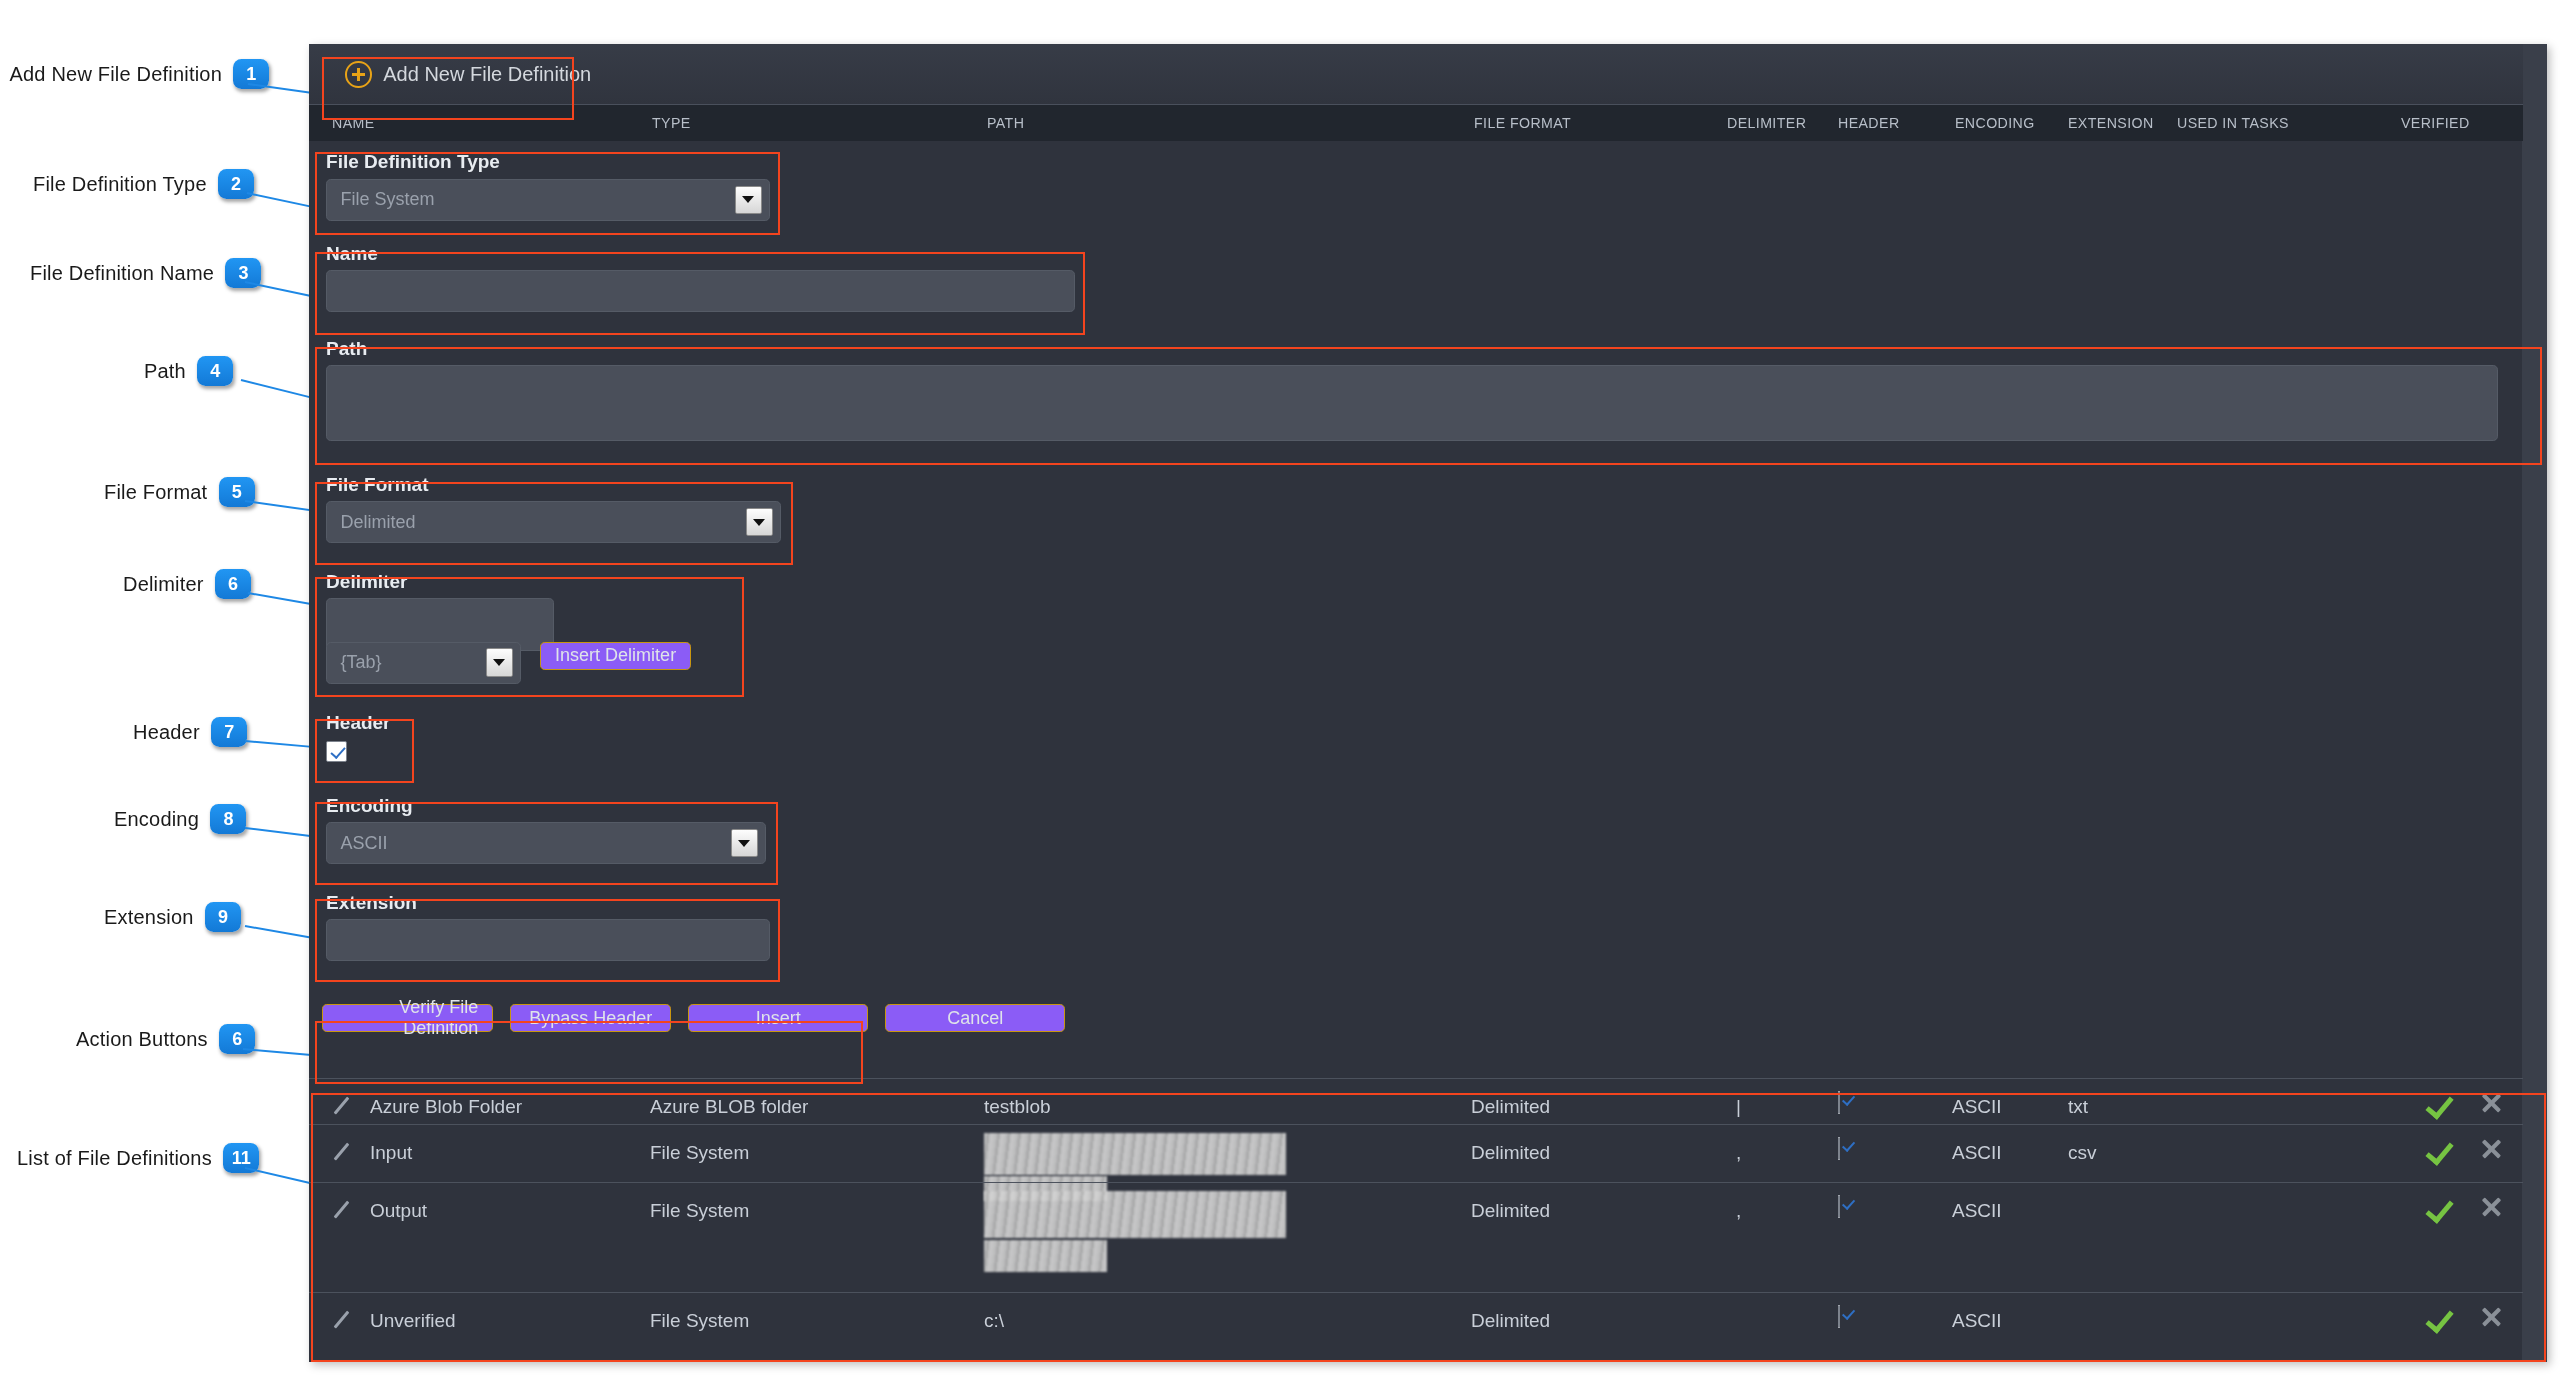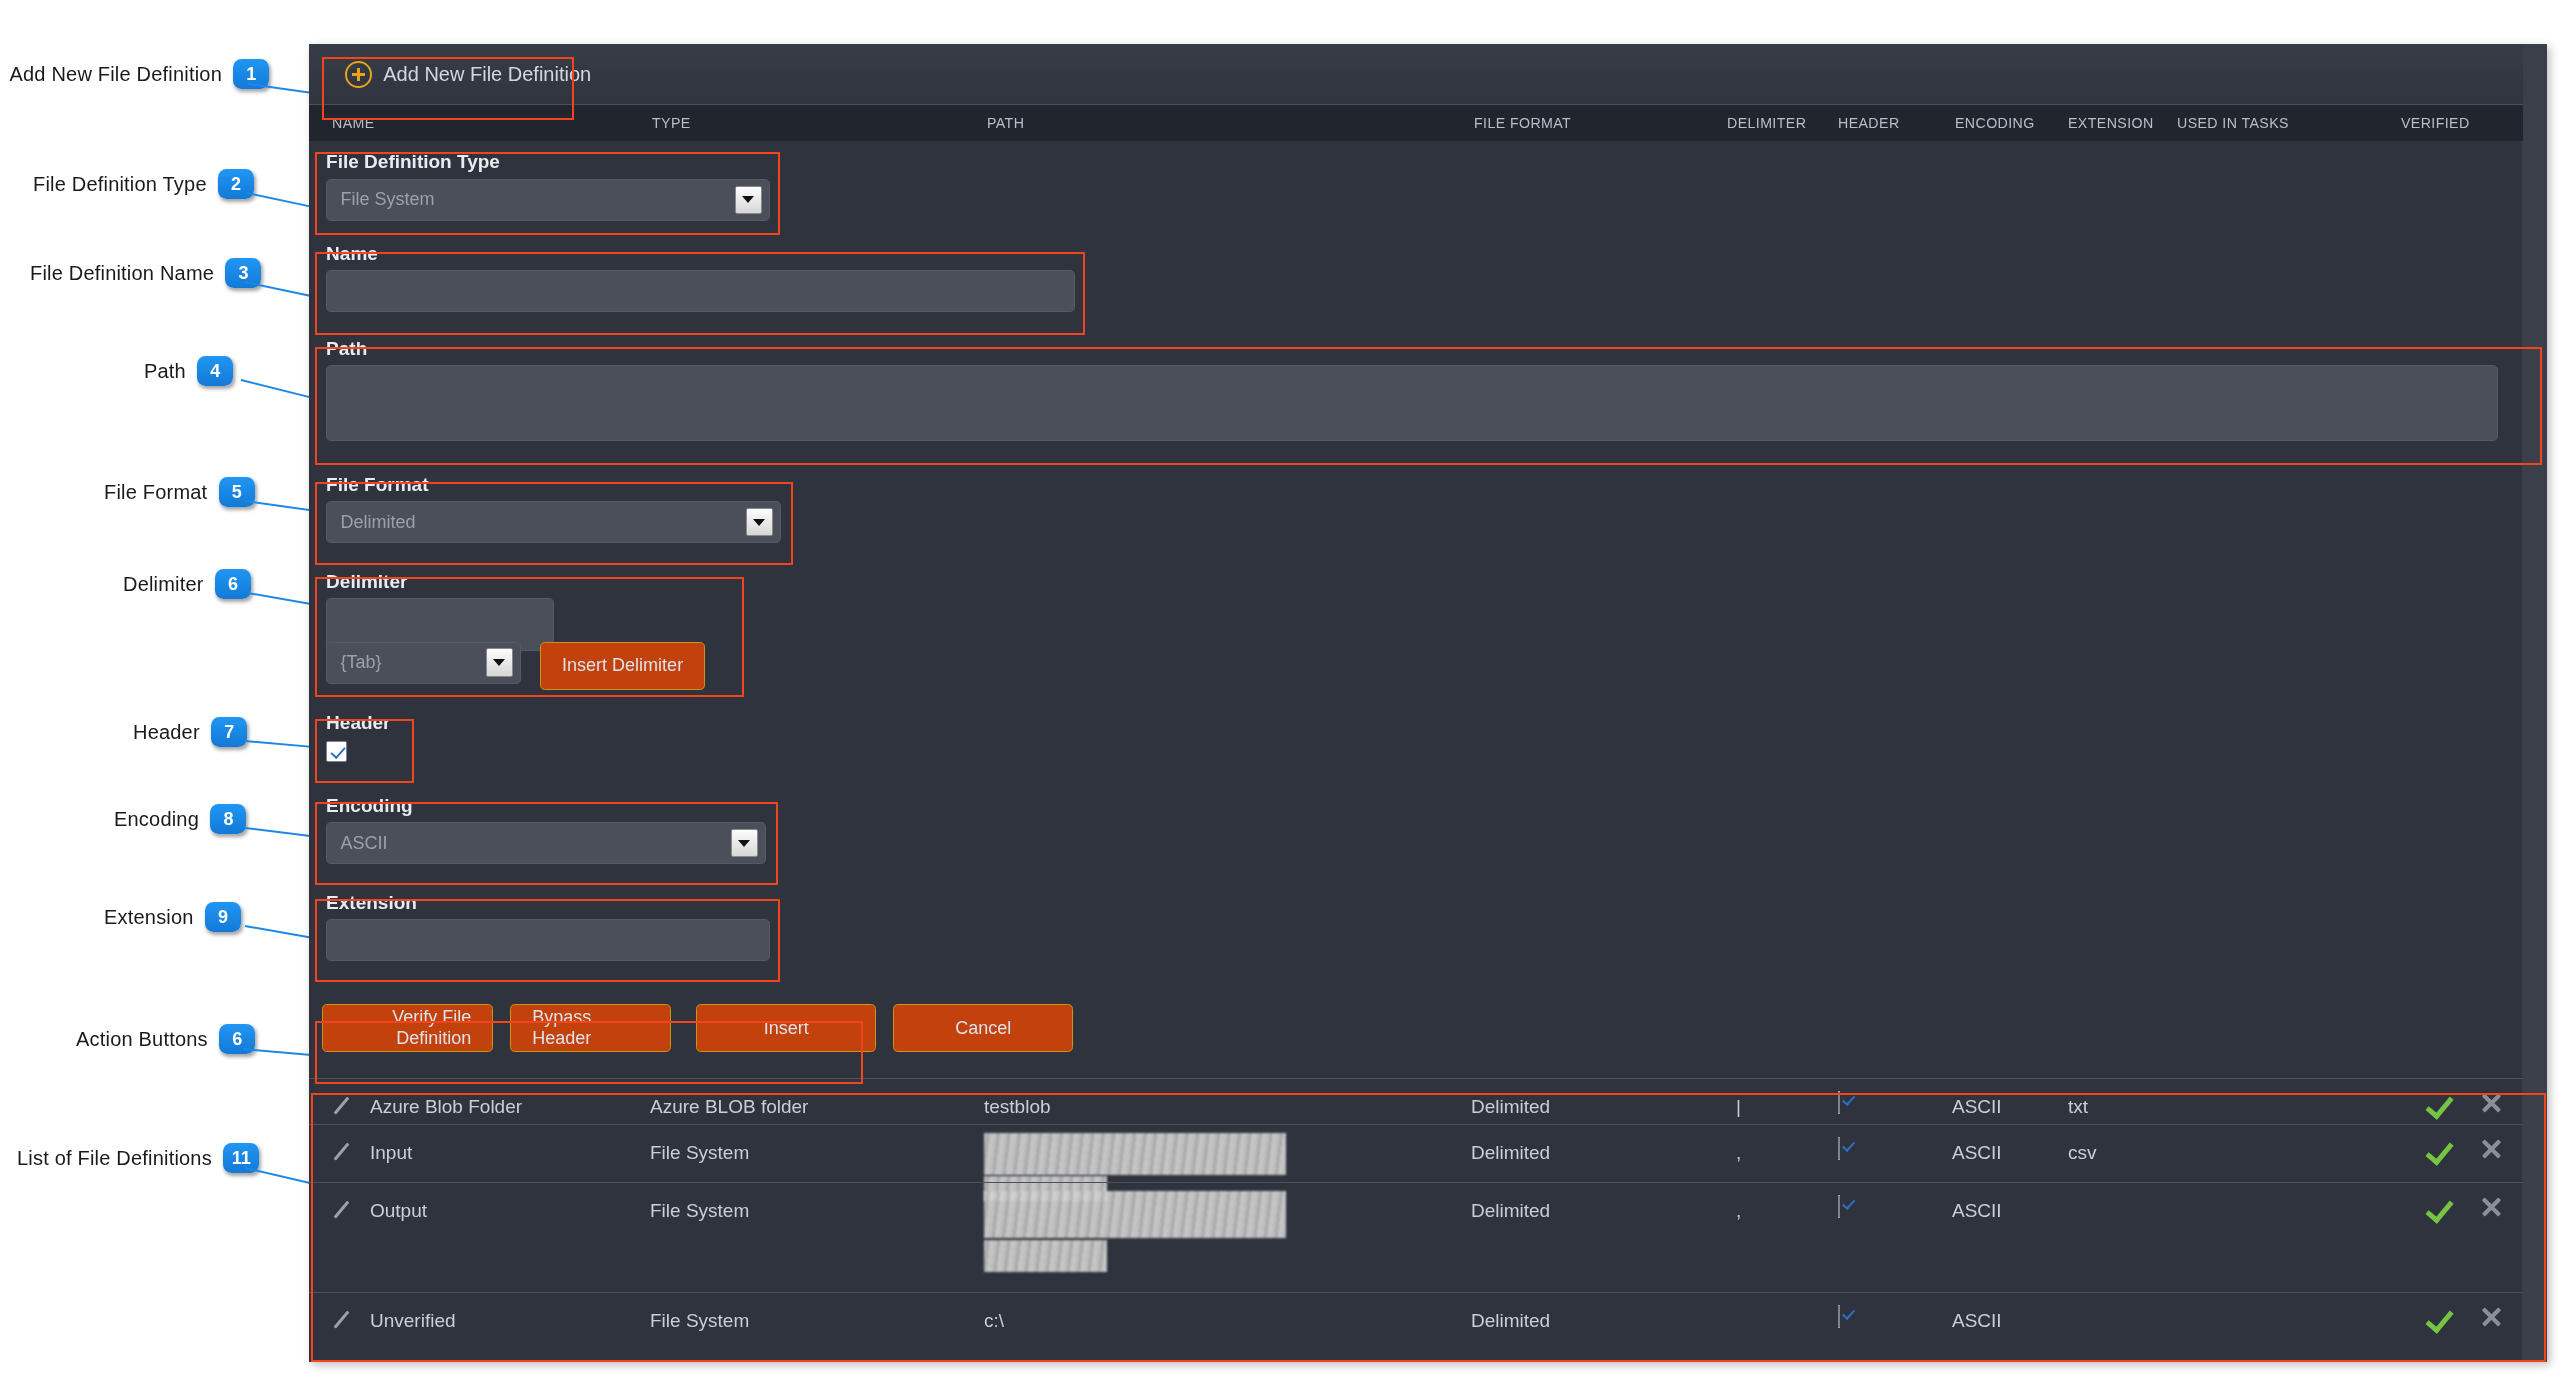--- a/index.html
+++ b/index.html
@@ -100,24 +100,24 @@
     position:relative; border-radius:1.9px; cursor:pointer;
   }
   .cbx::after {
     content:""; position:absolute; left:6.6px; top:1.9px; width:5.7px; height:12.3px;
     border:solid #2e6fc4; border-width:0 2.8px 2.8px 0; transform:rotate(42deg);
   }
   .cbx.sm { width:18px; height:18px; }
   .cbx.sm::after { left:5.7px; top:0.9px; width:4.7px; height:10.4px; border-width:0 2.4px 2.4px 0; }
 
   .goldbtn {
-    height:48px; border:1.4px solid #c8960f; border-radius:4.7px;
-    background:#c2410c; color:#dfe3e9; font-size:18px;
+    height:28px; border:1.4px solid #c8960f; border-radius:4.7px;
+    background:#8b5cf6; color:#dfe3e9; font-size:18px;
     display:flex; align-items:center; justify-content:center;
-    padding: 0 21px; cursor:pointer;
+    padding: 0 14px; cursor:pointer;
   }
 
   
   .list { position:absolute; left:0; width:2214px; }
   .lrow {
     position:absolute; left:0; width:2214px;
     border-top:0.9px solid #4c525d; color:#c9cfd8; font-size:19px;
   }
   .lrow > span { position:absolute; top:17px; }
   .pencil {
@@ -306,21 +306,21 @@
       </div>
 
       <div style="position:absolute; left:7.6px; top:742px; width:463px;">
         <div class="field-label">Extension</div>
         <div class="ctl txt" style="margin:7.6px 9.5px 9.5px 9.5px;"></div>
       </div>
 
       <div style="position:absolute; left:13.3px; top:863px; display:flex; gap:17px;">
         <div class="goldbtn" style="width:171px;text-align:right;">Verify File Definition</div>
         <div class="goldbtn" style="width:161px;">Bypass Header</div>
-        <div class="goldbtn" style="width:180px;margin-left:8px;">Insert</div>
+        <div class="goldbtn" style="width:180px;">Insert</div>
         <div class="goldbtn" style="width:180px;">Cancel</div>
       </div>
     </div>
 
     <div class="list" style="top:1034px;">
 
       <div class="lrow" style="top:0px; height:46px;">
         <span class="pencil"></span>
         <span style="left:61px;">Azure Blob Folder</span>
         <span style="left:341px;">Azure BLOB folder</span>

